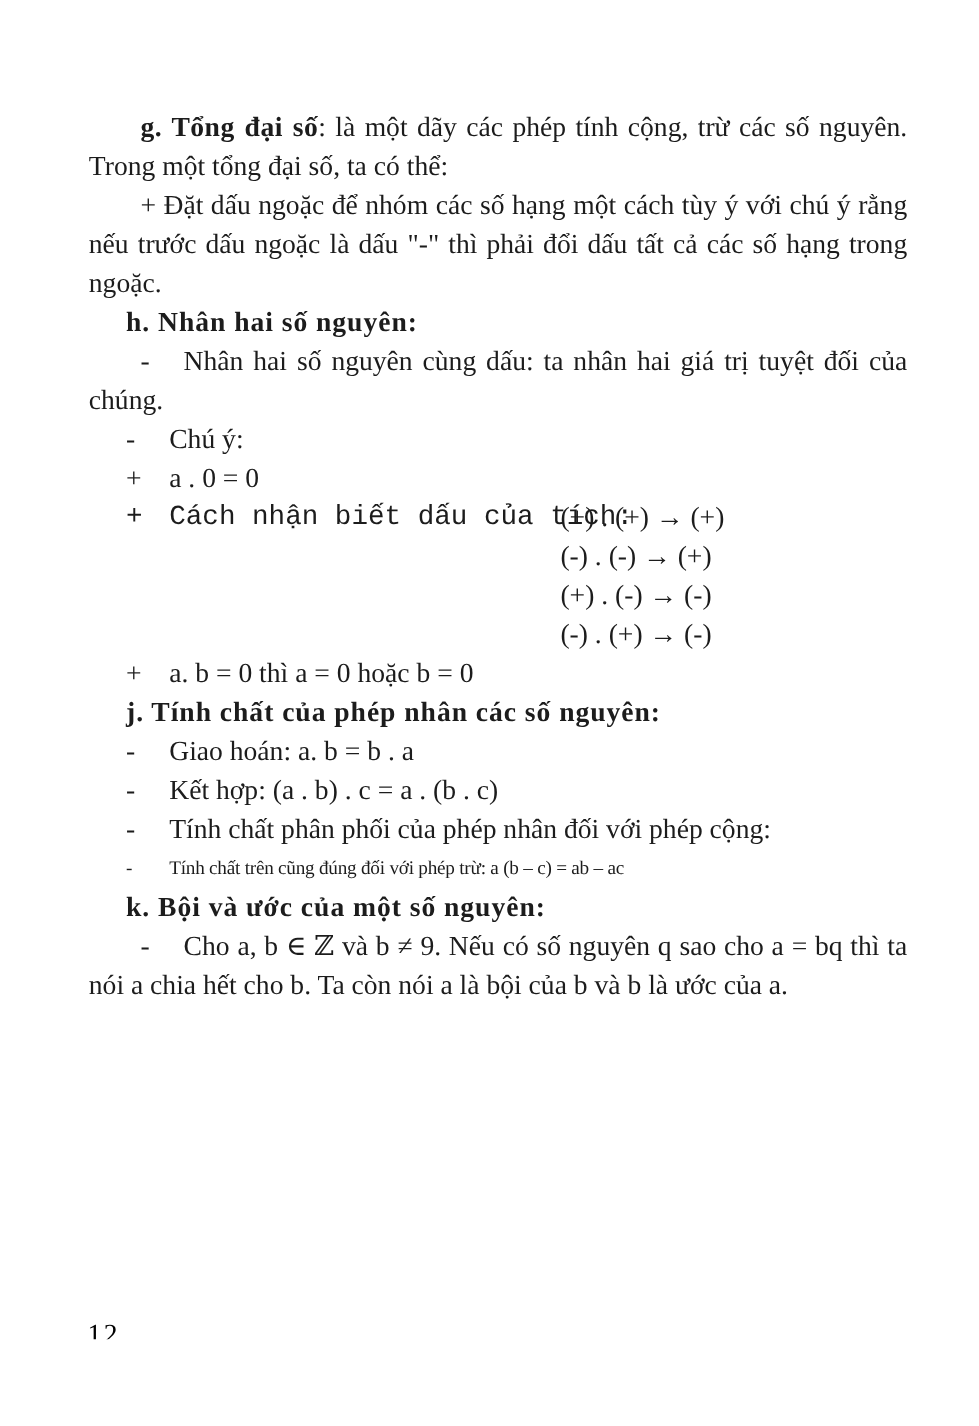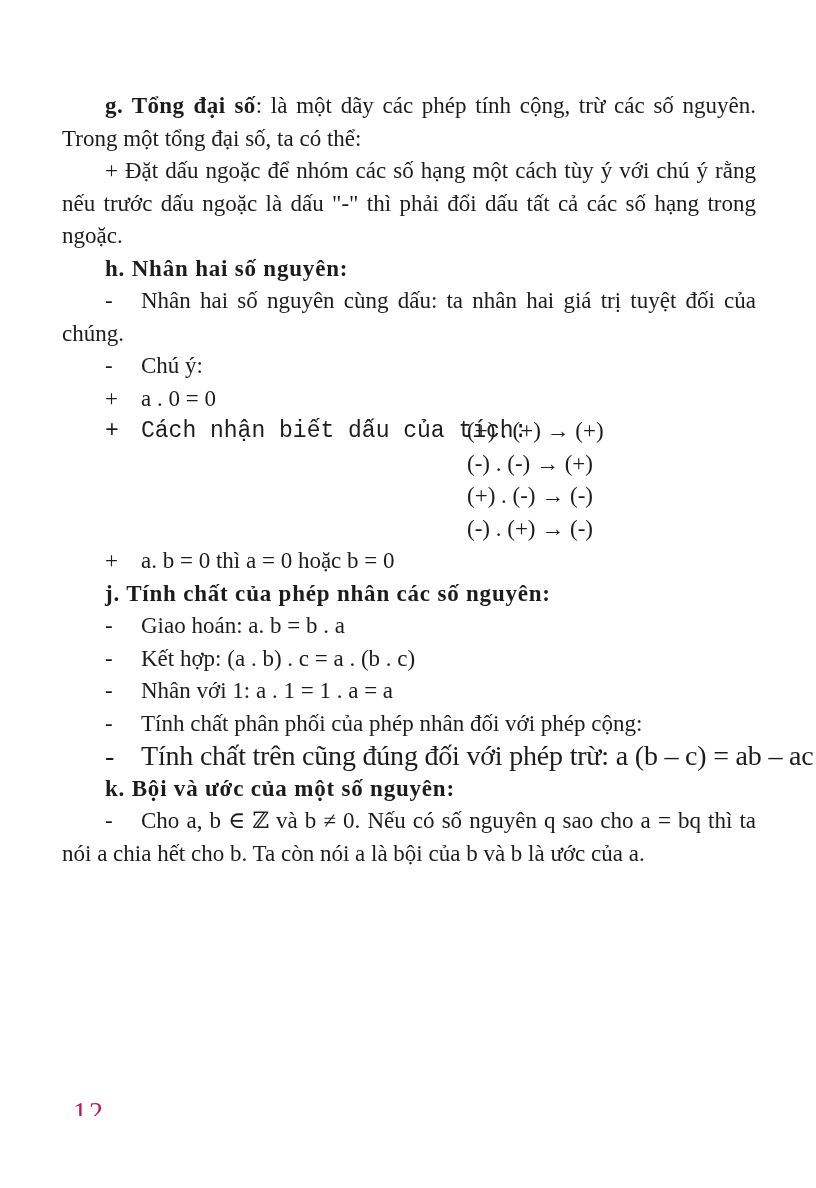--- a/index.html
+++ b/index.html
@@ -15,21 +15,21 @@
   }
   .page {
     position: absolute;
     left: 62px; top: 90px;
     width: 694px;
     font-size: 23px;
     line-height: 32.5px;
   }
   p { margin: 0; padding: 0; }
   .indent { text-indent: 43px; }
-  .just { text-align: justify; }
+  .just { text-align: justify; margin-left: 12px; }
   .heading {
     font-weight: bold;
     letter-spacing: 0.8px;
     text-indent: 43px;
   }
   .g-title {
     font-weight: bold;
     letter-spacing: 0.4px;
   }
   .mk {
@@ -42,32 +42,32 @@
     height: 130px; 
   }
   .signrow .label-line { white-space: nowrap; font-family: Liberation Mono, monospace; }
   .signs {
     position: absolute;
     left: 405px; top: 0;
   }
   .sub-line { padding-left: 78px; }
   .condensed {
     white-space: nowrap;
-    font-size: 28px;
+    font-size: 16px;
     letter-spacing: -0.2px;
   }
   .pagenum-wrap {
     position: absolute;
     left: 73px; top: 1100px;
     height: 16px;
     overflow: hidden;
   }
   .pagenum {
-    color: #be185d;
-    font-size: 28px;
+    color: #000000;
+    font-size: 23px;
     line-height: 24px;
     letter-spacing: 2px;
   }
 </style>
 </head>
 <body>
 
 <div class="page">
 
   <p class="indent just"><span class="g-title">g. Tổng đại số</span><span>: là một dãy các phép tính cộng, trừ các số nguyên. Trong một tổng đại số, ta có thể:</span></p>
@@ -96,28 +96,27 @@
 
   <p class="indent"><span class="mk">+</span><span>a. b = 0 thì a = 0 hoặc b = 0</span></p>
 
 
   <p class="heading">j. Tính chất của phép nhân các số nguyên:</p>
 
   <p class="indent"><span class="mk">-</span><span>Giao hoán: a. b = b . a</span></p>
 
   <p class="indent"><span class="mk">-</span><span>Kết hợp: (a . b) . c = a . (b . c)</span></p>
 
-  <p class="indent"><span class="mk">-</span><span>Nhân với 1: a . 1 = 1 . a = a</span></p>
 
   <p class="indent"><span class="mk">-</span><span>Tính chất phân phối của phép nhân đối với phép cộng:</span></p>
 
 
   <p class="indent condensed"><span class="mk">-</span><span>Tính chất trên cũng đúng đối với phép trừ: a (b – c) = ab – ac</span></p>
 
   <p class="heading">k. Bội và ước của một số nguyên:</p>
 
-  <p class="indent just"><span class="mk">-</span><span>Cho a, b ∈ ℤ và b ≠ 0. Nếu có số nguyên q sao cho a = bq thì ta nói a chia hết cho b. Ta còn nói a là bội của b và b là ước của a.</span></p>
+  <p class="indent just"><span class="mk">-</span><span>Cho a, b ∈ ℤ và b ≠ 9. Nếu có số nguyên q sao cho a = bq thì ta nói a chia hết cho b. Ta còn nói a là bội của b và b là ước của a.</span></p>
 
 </div>
 
 <div class="pagenum-wrap">
   <span class="pagenum">12</span>
 </div>
 
 </body></html>

